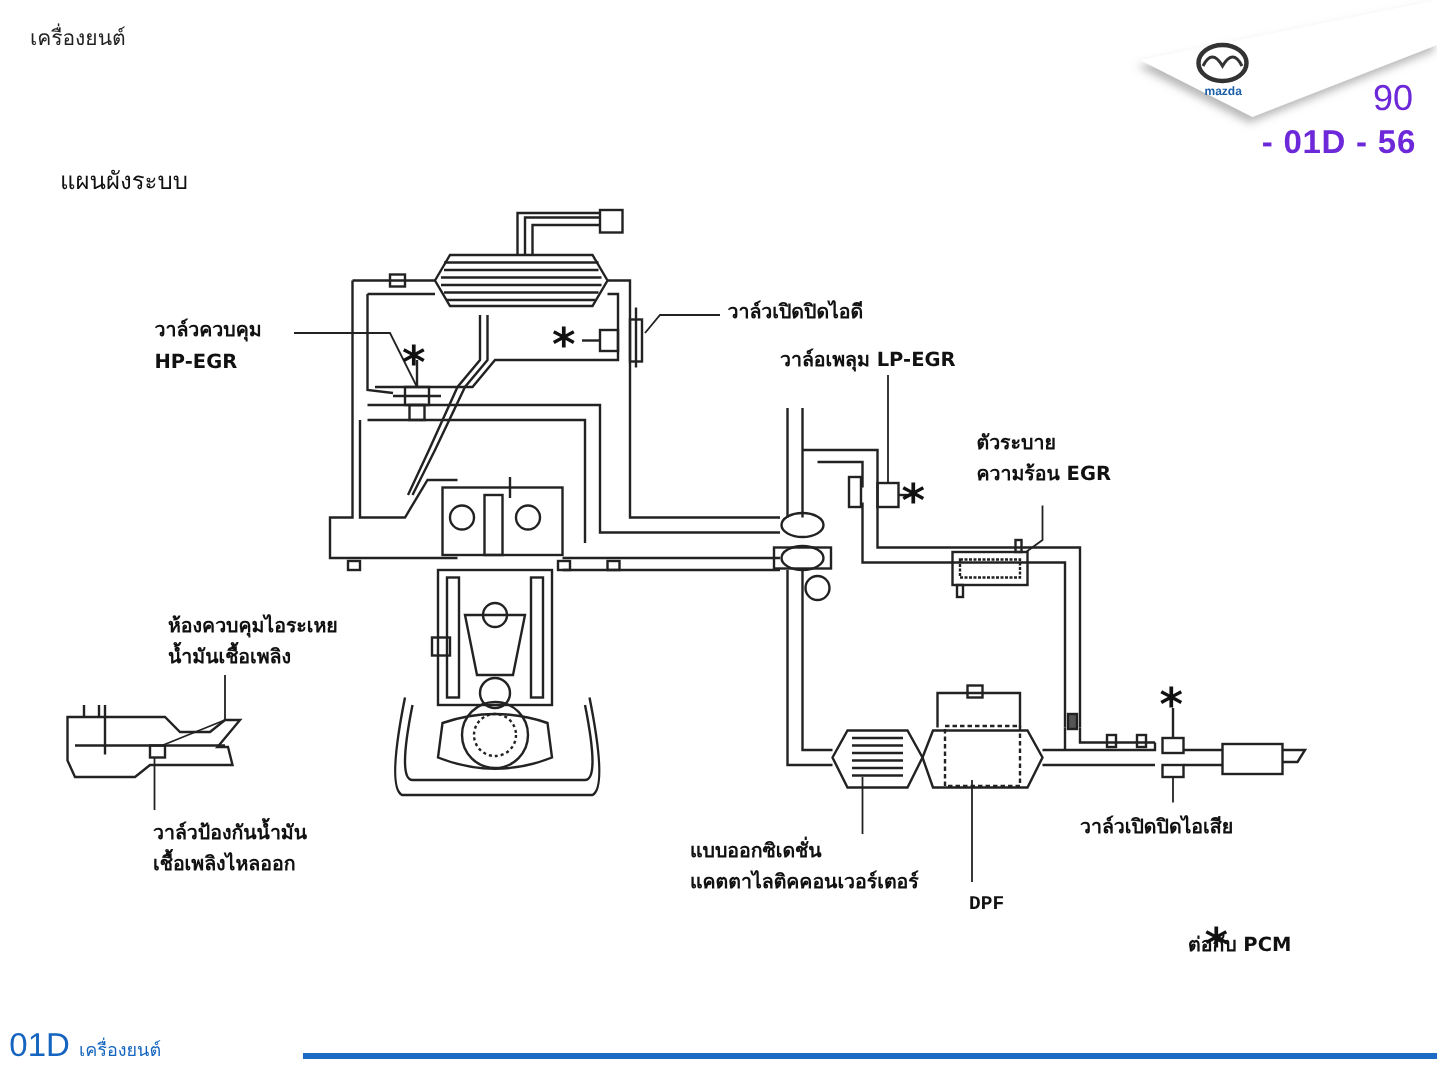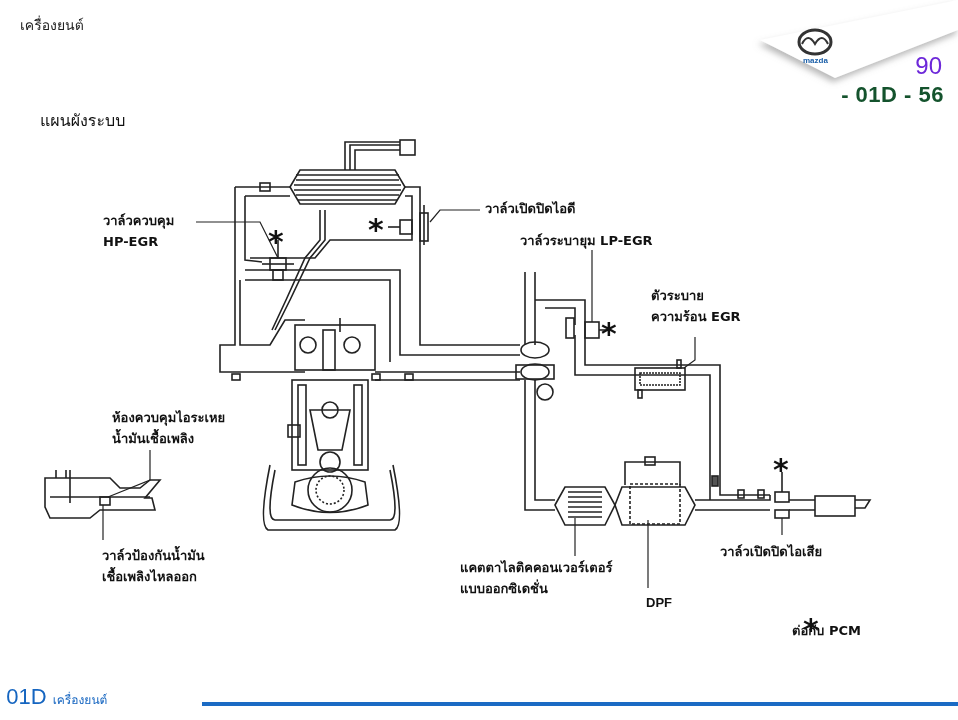--- a/index.html
+++ b/index.html
@@ -1,26 +1,26 @@
 <!DOCTYPE html>
 <html><head>
 <meta charset="utf-8">
 <style>
   html, body { margin:0; padding:0; background:#ffffff; }
   body { width:958px; height:720px; position:relative; overflow:hidden; font-family:"Liberation Sans", sans-serif; }
   .abs { position:absolute; }
   .header-title { left:20px; top:14px; font-size:14px; color:#222; font-family:"DejaVu Sans", sans-serif; }
   .section-title { left:40px; top:108px; font-size:16px; color:#111; font-family:"DejaVu Sans", sans-serif; }
   .page-num { right:16px; top:52px; font-size:24px; color:#6d28d9; font-family:"Liberation Sans", sans-serif; }
-  .page-code { right:14px; top:82px; font-size:22px; color:#14532d; font-weight:bold; font-family:"Liberation Sans", sans-serif; letter-spacing:0.5px; }
+  .page-code { right:14px; top:82px; font-size:22px; color:#6d28d9; font-weight:bold; font-family:"Liberation Sans", sans-serif; letter-spacing:0.5px; }
   .footer-code { left:-6px; top:684px; font-size:22px; color:#1565c0; font-family:"Liberation Sans", sans-serif; }
   .footer-code .small { font-size:12px; font-family:"DejaVu Sans", sans-serif; }
   .footer-line { left:202px; top:702px; width:756px; height:4px; background:#1b6bc4; }
   .label { font-size:13px; color:#111; font-weight:bold; font-family:"DejaVu Sans", sans-serif; line-height:21px; white-space:nowrap; }
-  .label.en { font-family:Liberation Sans, sans-serif;padding-left:10px; }
+  .label.en { font-family:Liberation Mono, monospace;padding-left:10px; }
   svg#diagram { position:absolute; left:0; top:0; }
 </style>
 </head>
 <body>
 
 <div class="abs header-title">เครื่องยนต์</div>
 
 <svg class="abs" style="left:740px;top:0;" width="218" height="90">
   <defs>
     <filter id="sh" x="-20%" y="-20%" width="140%" height="160%">
@@ -188,36 +188,36 @@
     <text x="773" y="480">*</text>
     <text x="803" y="640">*</text>
   </g>
 </svg>
 
 <div class="abs label" style="left:103px;top:210px;">
   <div>วาล์วควบคุม</div>
   <div class="en">HP-EGR</div>
 </div>
 <div class="abs label" style="left:485px;top:198px;">วาล์วเปิดปิดไอดี</div>
-<div class="abs label" style="left:520px;top:230px;">วาล์วระบายุม LP-EGR</div>
+<div class="abs label" style="left:520px;top:230px;">วาล์อเพลุม LP-EGR</div>
 <div class="abs label" style="left:651px;top:285px;">
   <div>ตัวระบาย</div>
   <div>ความร้อน EGR</div>
 </div>
 <div class="abs label" style="left:92px;top:407px;margin-left:20px;">
   <div>ห้องควบคุมไอระเหย</div>
   <div>น้ำมันเชื้อเพลิง</div>
 </div>
 <div class="abs label" style="left:55px;top:545px;margin-left:47px;">
   <div>วาล์วป้องกันน้ำมัน</div>
   <div>เชื้อเพลิงไหลออก</div>
 </div>
 <div class="abs label" style="left:460px;top:557px;">
+  <div>แบบออกซิเดชั่น</div>
   <div>แคตตาไลติคคอนเวอร์เตอร์</div>
-  <div>แบบออกซิเดชั่น</div>
 </div>
 <div class="abs label en" style="left:636px;top:592px;">DPF</div>
 <div class="abs label" style="left:720px;top:541px;">วาล์วเปิดปิดไอเสีย</div>
 <div class="abs label" style="left:792px;top:620px;">ต่อกับ PCM</div>
 
 <div class="abs footer-code">
   <span>. 01D</span>
   <span class="small">เครื่องยนต์</span>
 </div>
 <div class="abs footer-line"></div>

